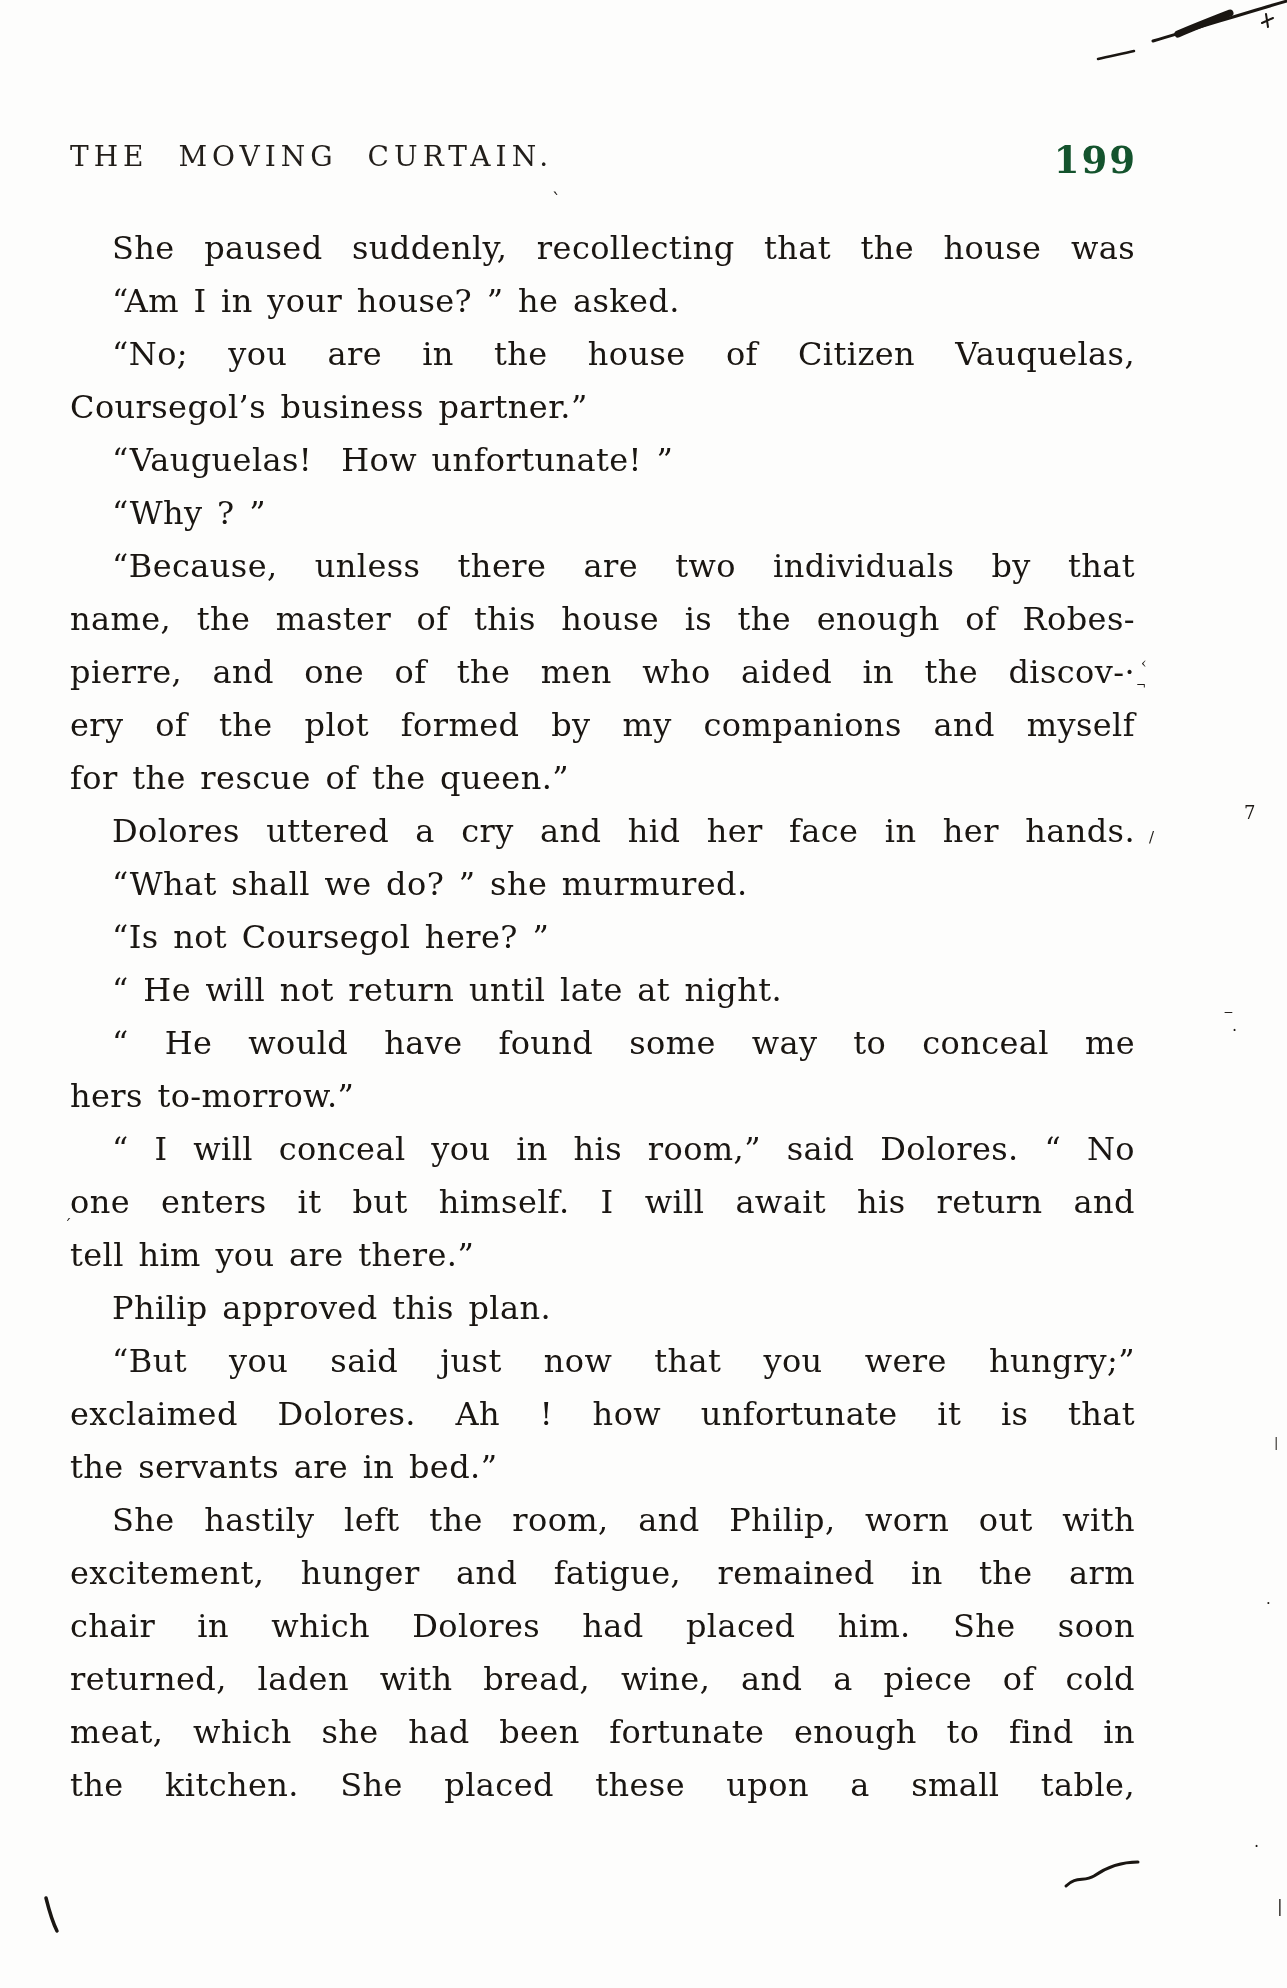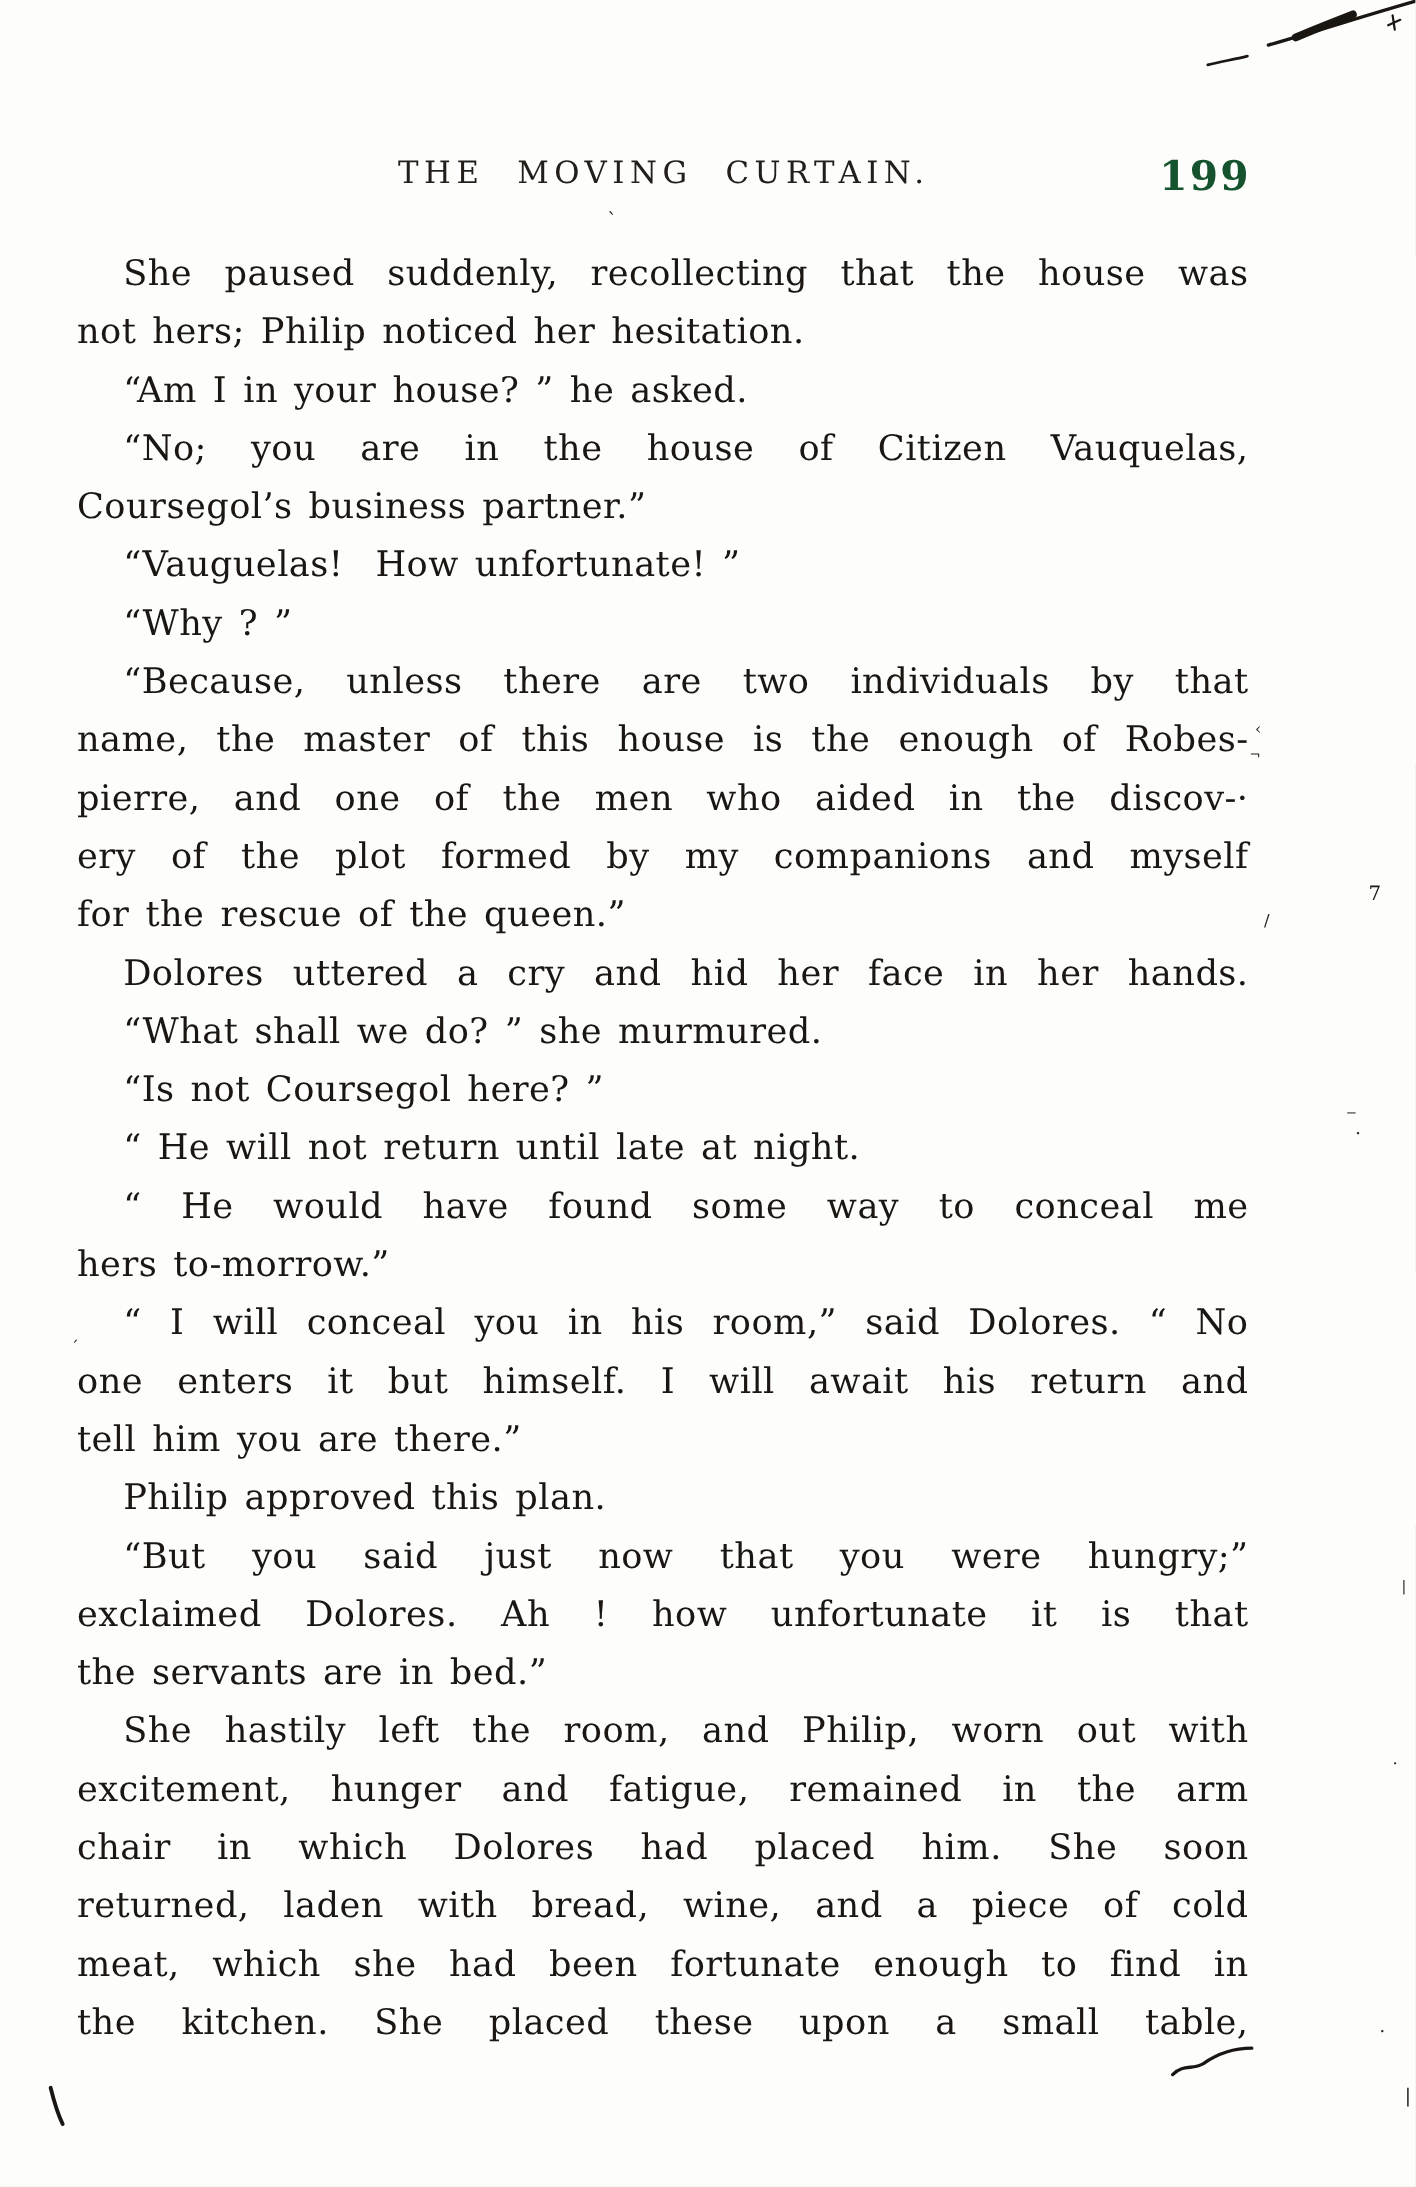--- a/index.html
+++ b/index.html
@@ -8,21 +8,21 @@
     width:1287px;height:1988px;
     background:#fdfdfc;
     color:#1a1612;
     font-family:"DejaVu Serif","Liberation Serif",serif;
     overflow:hidden;
   }
   .running-head{
     position:absolute;left:70px;top:140px;width:1067px;height:44px;
   }
   .head-title{
-    position:absolute;left:0;right:0;text-align:center;
+    position:absolute;left:0;right:0;text-align:left;
     font-size:28px;letter-spacing:5px;word-spacing:16px;
     color:#221e1a;
   }
   .page-number{
     position:absolute;right:0;top:-2px;
     font-size:37px;font-weight:700;letter-spacing:2px;
     color:#14532d;
   }
   .text-block{
     position:absolute;left:70px;top:222px;width:1065px;
@@ -54,21 +54,20 @@
 
 <div class="page">
 
   <header class="running-head">
     <div class="head-title">THE MOVING CURTAIN.</div>
     <div class="page-number">199</div>
   </header>
 
   <main class="text-block" id="text-block">
       <div class="line in j">She paused suddenly, recollecting that the house was</div>
-      <div class="line">not hers; Philip noticed her hesitation.</div>
       <div class="line in">“Am I in your house? ” he asked.</div>
       <div class="line in j">“No; you are in the house of Citizen Vauquelas,</div>
       <div class="line">Coursegol’s business partner.”</div>
       <div class="line in">“Vauguelas!  How unfortunate! ”</div>
       <div class="line in">“Why ? ”</div>
       <div class="line in j">“Because, unless there are two individuals by that</div>
       <div class="line j">name, the master of this house is the enough of Robes-</div>
       <div class="line j">pierre, and one of the men who aided in the discov-·</div>
       <div class="line j">ery of the plot formed by my companions and myself</div>
       <div class="line">for the rescue of the queen.”</div>

